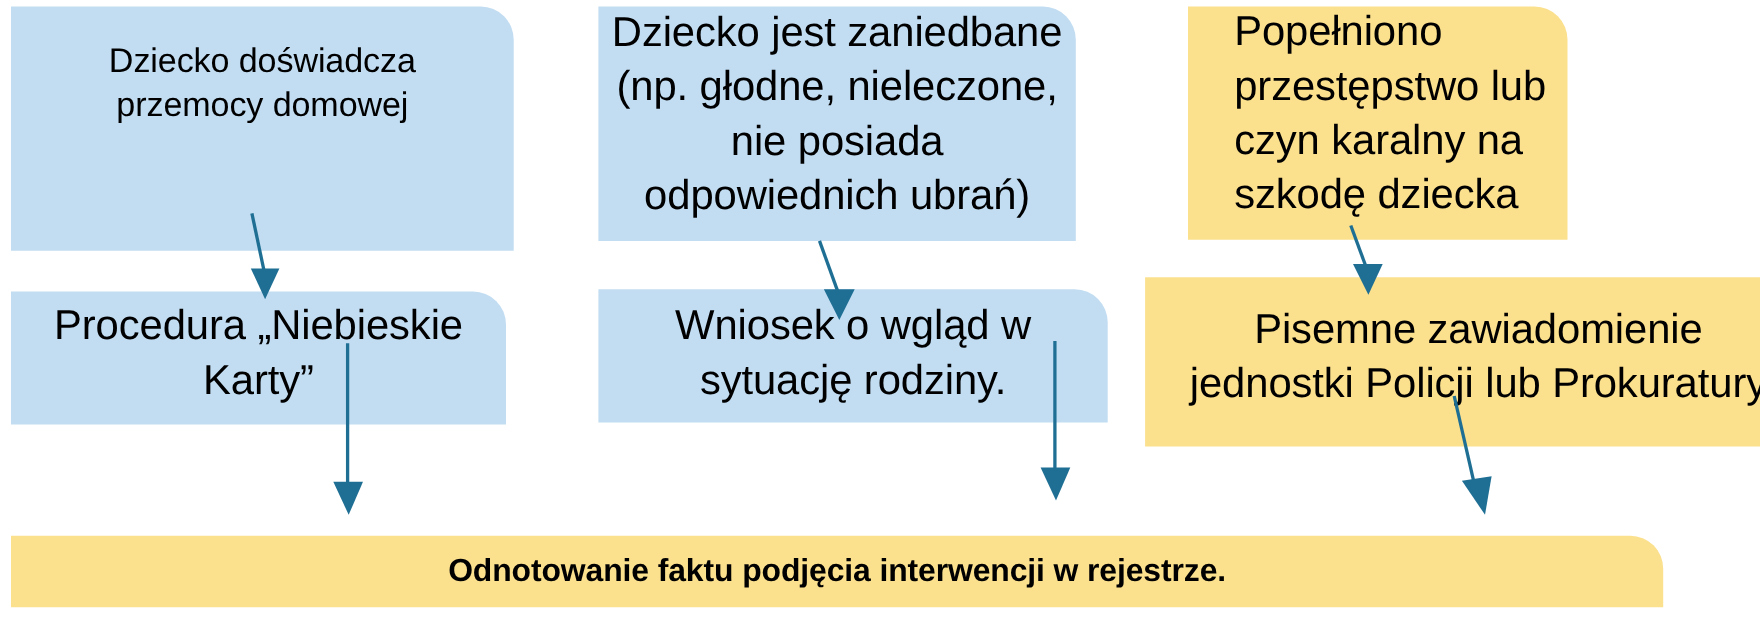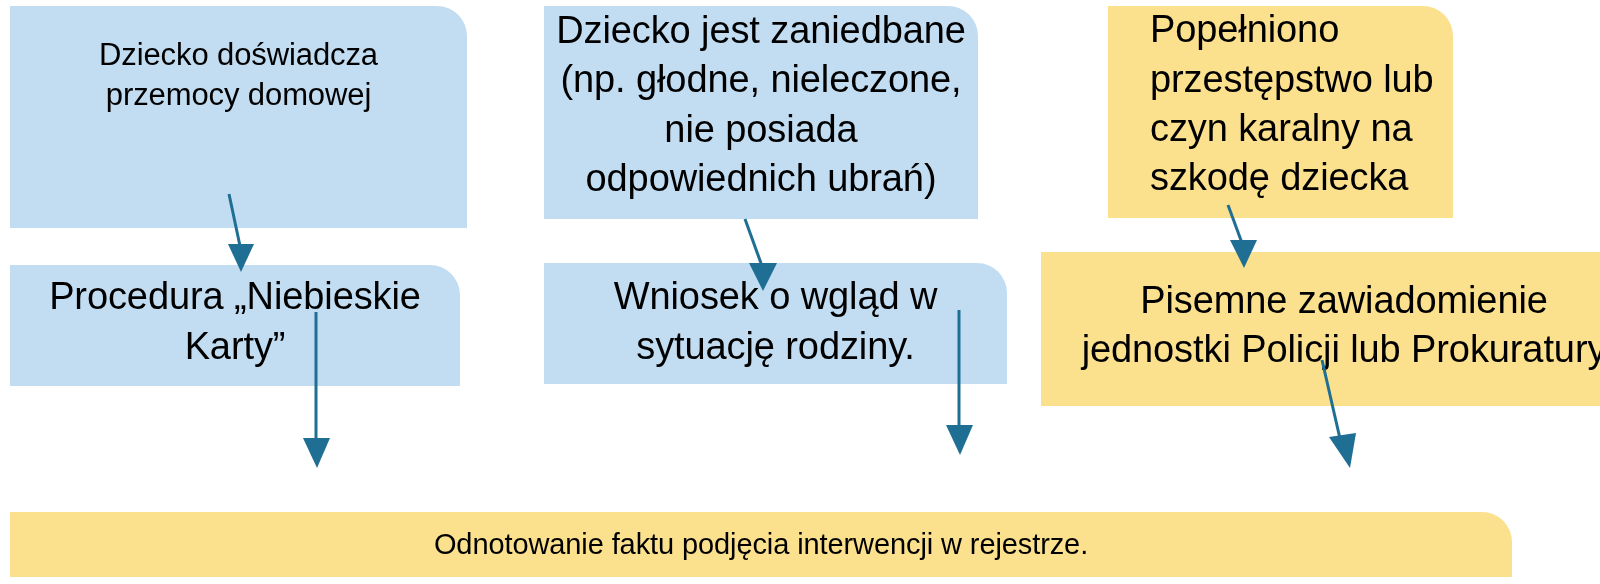--- a/index.html
+++ b/index.html
@@ -44,27 +44,27 @@
 
   
   #n-abuse        { left: 10px;   top: 6px;    width: 457px; height: 222px; }
   #n-neglect      { left: 544px;  top: 6px;    width: 434px; height: 213px; }
   #n-crime        { left: 1080px; top: 6px;    width: 345px; height: 212px; }
 
   #n-blue-cards   { left: 10px;   top: 265px;  width: 450px; height: 121px; }
   #n-family       { left: 544px;  top: 263px;  width: 463px; height: 121px; }
   #n-notify       { left: 1041px; top: 252px;  width: 606px; height: 154px; }
 
-  #n-register     { left: 10px;   top: 512px;  width: 1502px; height: 65px; }
+  #n-register     { left: 10px;   top: 487px;  width: 1502px; height: 65px; font-weight: bold; }
 
   
   #n-abuse .node-text    { transform: translateY(-42px); }
   #n-neglect .node-text  { transform: translateY(-8px); }
   #n-crime .node-text    { transform: translateY(-8px); }
-  #n-crime               { justify-content: flex-start; margin-left: 28px; }
+  #n-crime               { justify-content: flex-start; }
   #n-crime .node-text    { text-align: left; padding-left: 32px; }
   #n-blue-cards .node-text { transform: translateY(-4px); }
   #n-family .node-text     { transform: translateY(-2px); }
   #n-notify .node-text     { transform: translateY(-4px); }
 
   .fs-32 { font-size: 31px; }
   .fs-31 { font-size: 38px; }
   .fs-30 { font-size: 29px; }
 
   

